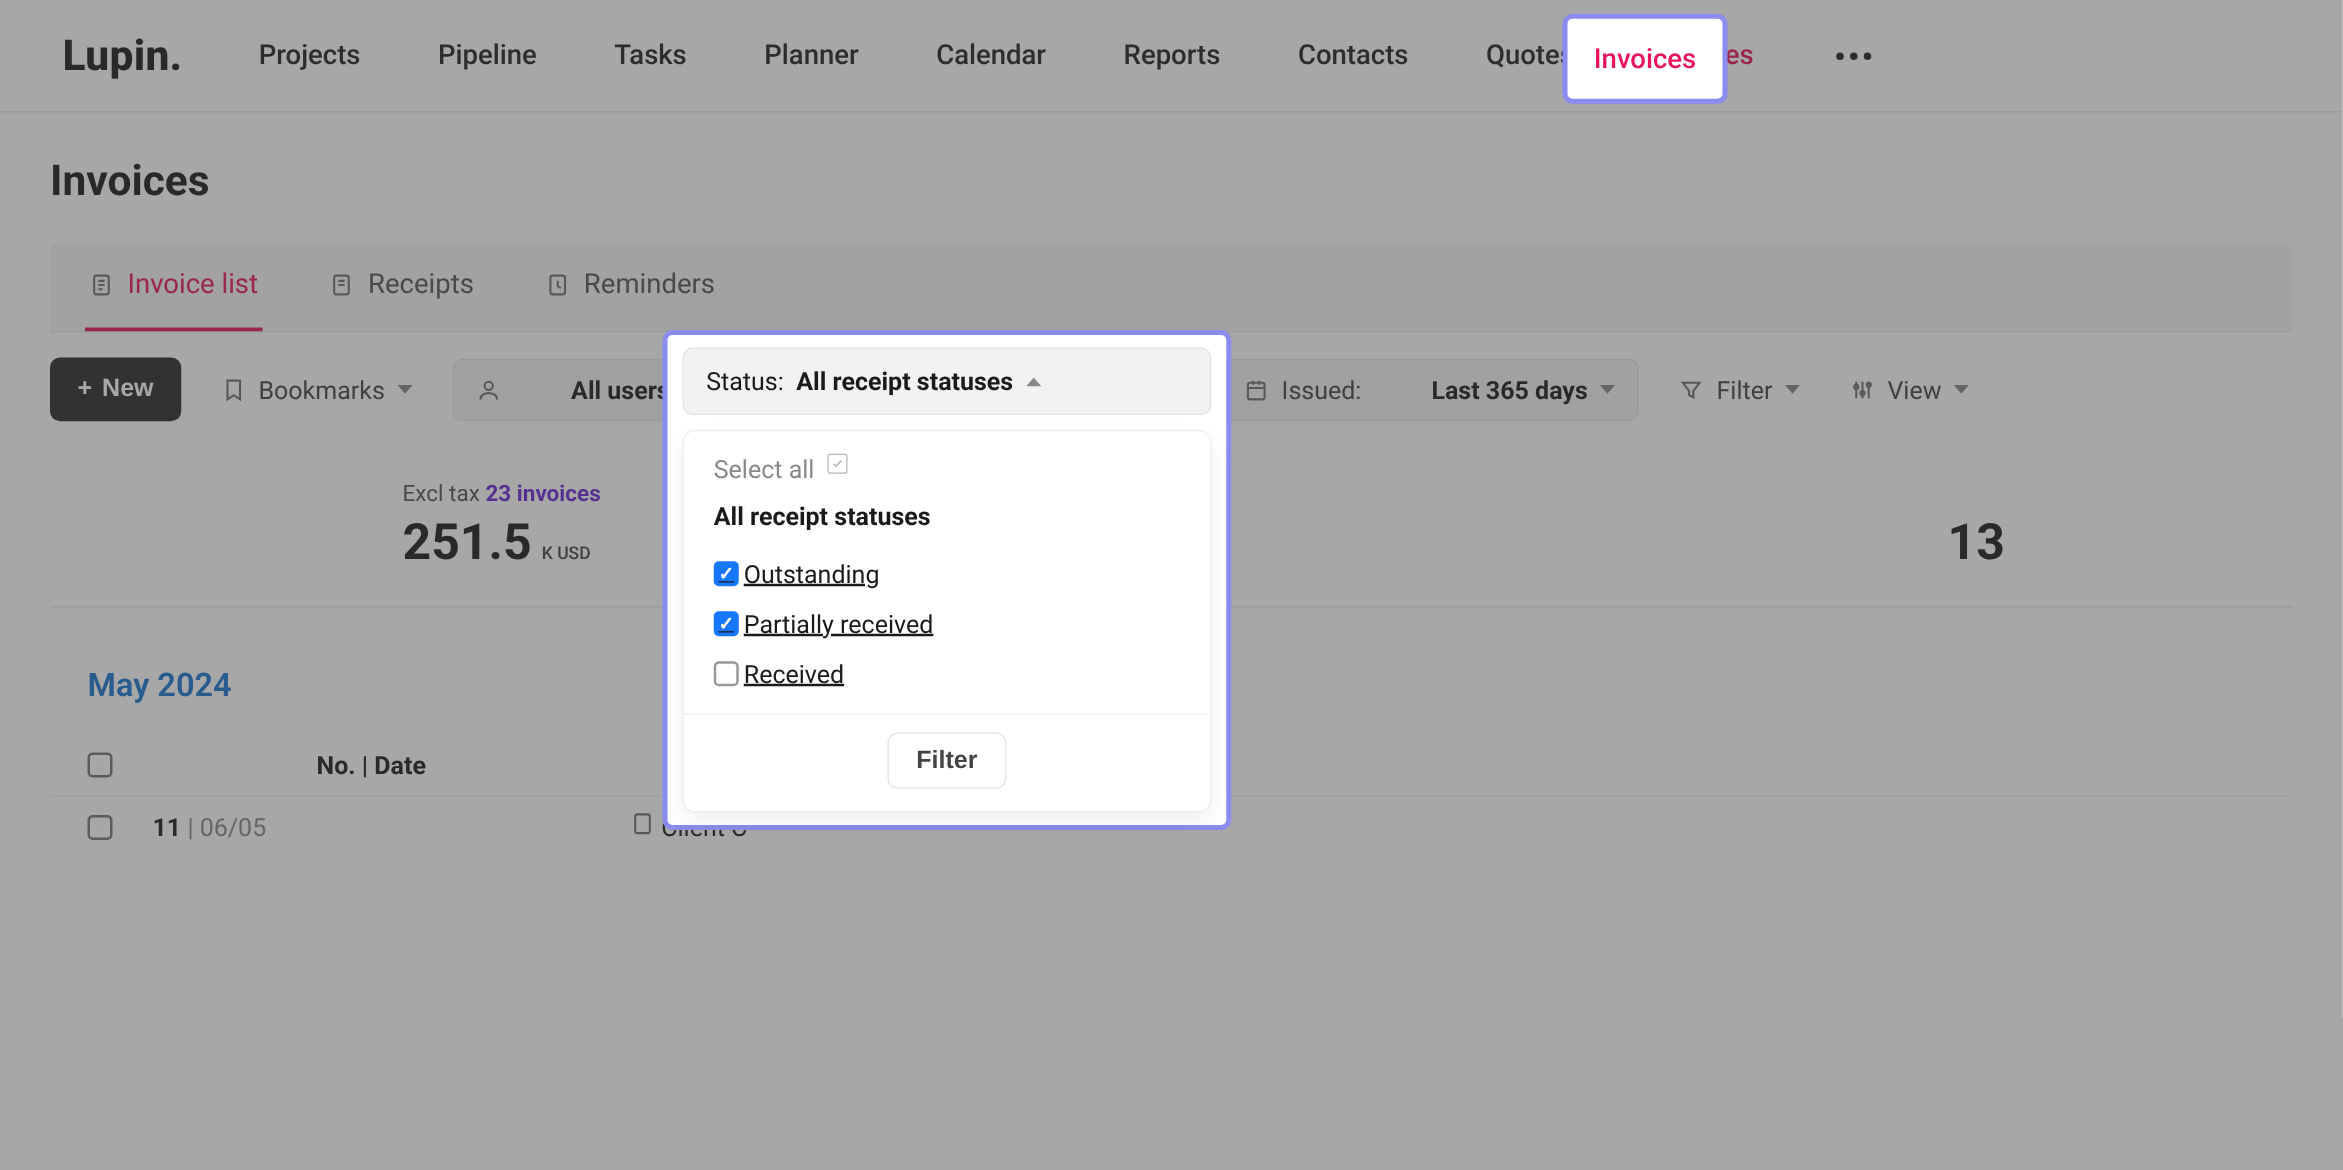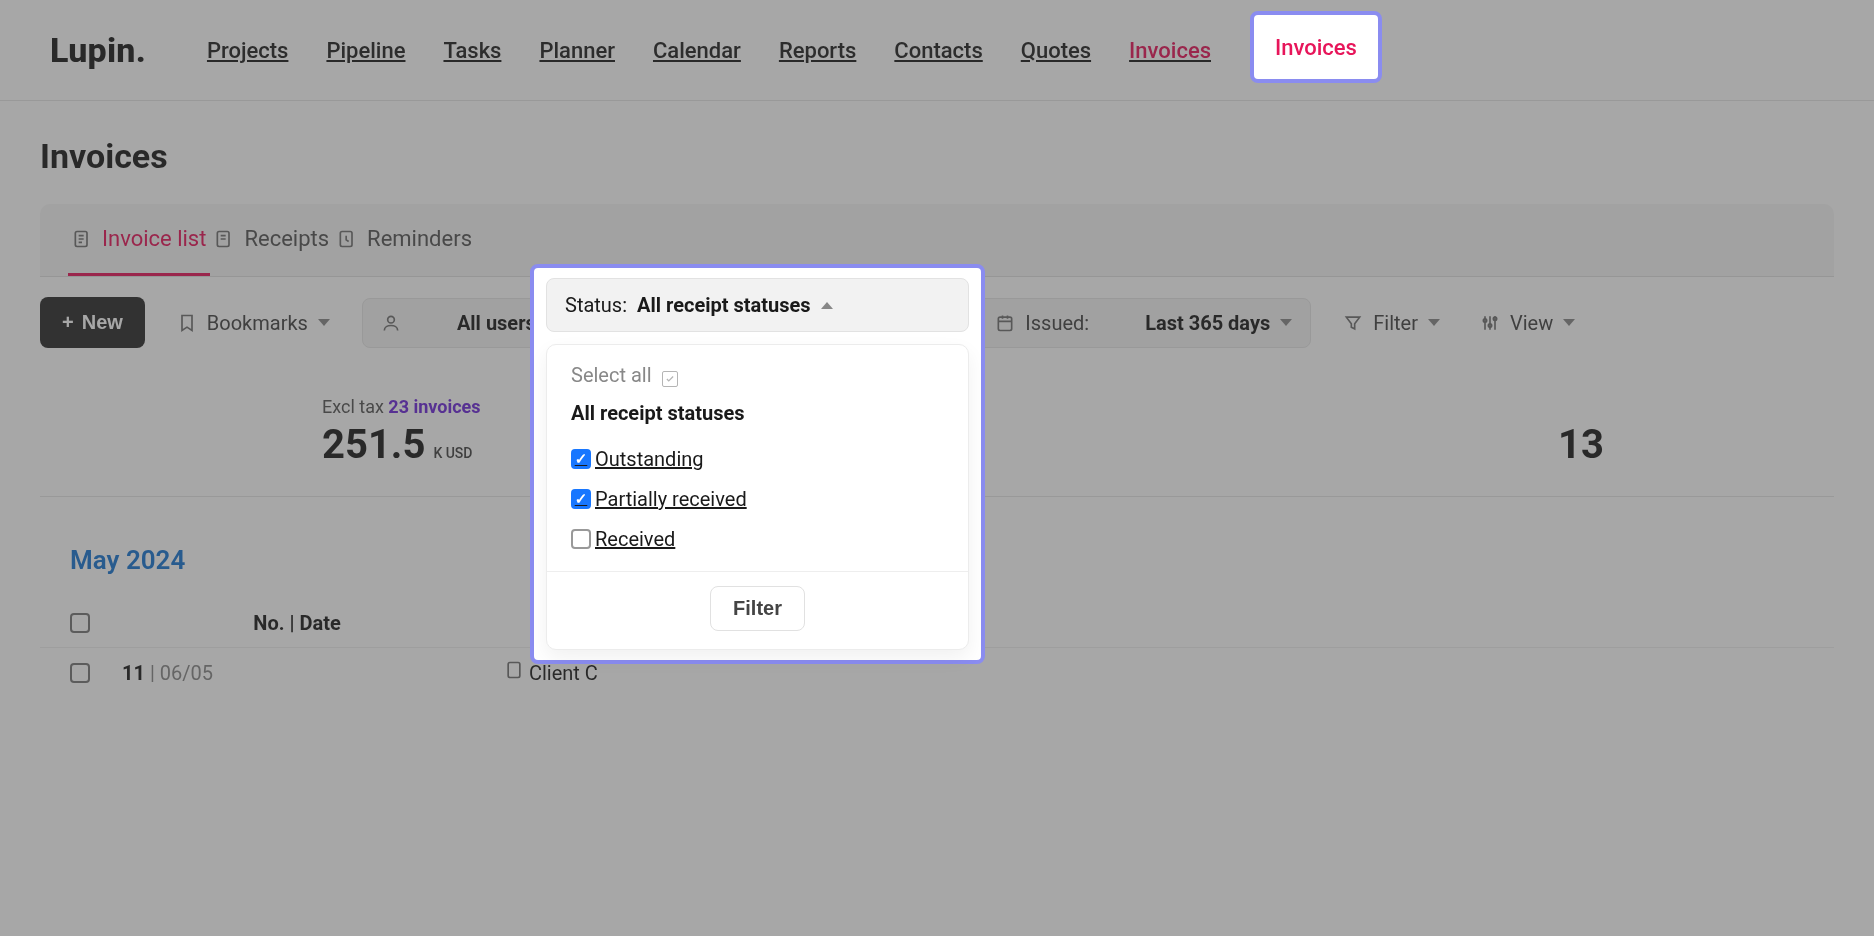--- a/index.html
+++ b/index.html
@@ -16,36 +16,35 @@
     position: absolute;
     inset: 0;
     background: rgba(60,60,60,0.45);
     z-index: 50;
     pointer-events: none;
   }
   
   .topbar {
     display: flex;
     align-items: center;
-    height: 101px;
+    height: 90px;
     padding: 0 50px;
     border-bottom: 1px solid #e5e5e5;
     position: relative;
   }
   .logo {
     font-size: 34px;
     font-weight: 800;
     letter-spacing: 0.2px;
     margin-right: 55px;
   }
   .nav {
     display: flex;
-    align-items: flex-start;
-    gap: 26px;
-    text-decoration: underline;
+    align-items: center;
+    gap: 50px;
   }
   .nav-item {
     font-size: 22px;
     font-weight: 500;
     color: #222;
     cursor: pointer;
     padding: 10px 6px;
   }
   .nav-item.active { color: #e7155a; }
   .nav-more {
@@ -74,20 +73,21 @@
     justify-content: center;
     font-size: 22px;
     font-weight: 500;
     color: #e7155a;
   }
   
   .page-pad { padding: 35px 40px 0 40px; }
   .page-title { font-size: 34px; font-weight: 700; margin-bottom: 28px; }
   .tabs-bar {
     display: flex;
+    gap: 50px;
     border-bottom: 1px solid #e1e1e1;
     background: #f6f6f6;
     border-radius: 10px 10px 0 0;
     padding: 0 28px;
   }
   .tab {
     display: flex;
     align-items: center;
     gap: 10px;
     padding: 22px 4px;
@@ -202,21 +202,21 @@
   .drop {
     margin: 12px 12px 0 12px;
     background: #fff;
     border: 1px solid #ececec;
     border-radius: 10px;
     padding: 18px 24px 18px 24px;
     box-shadow: 0 8px 20px rgba(0,0,0,0.06);
   }
   .drop .select-all {
     display: flex;
-    align-items: flex-end;
+    align-items: flex-start;
     gap: 10px;
     color: #888;
     font-size: 20px;
     margin-bottom: 14px;
   }
   .drop .mini-check {
     width: 16px; height: 16px; border: 1px solid #b5b5b5; border-radius: 2px;
     display:flex; align-items:center; justify-content:center;
   }
   .drop .group-title { font-weight: 700; font-size: 20px; margin: 6px 0 14px 0; }

